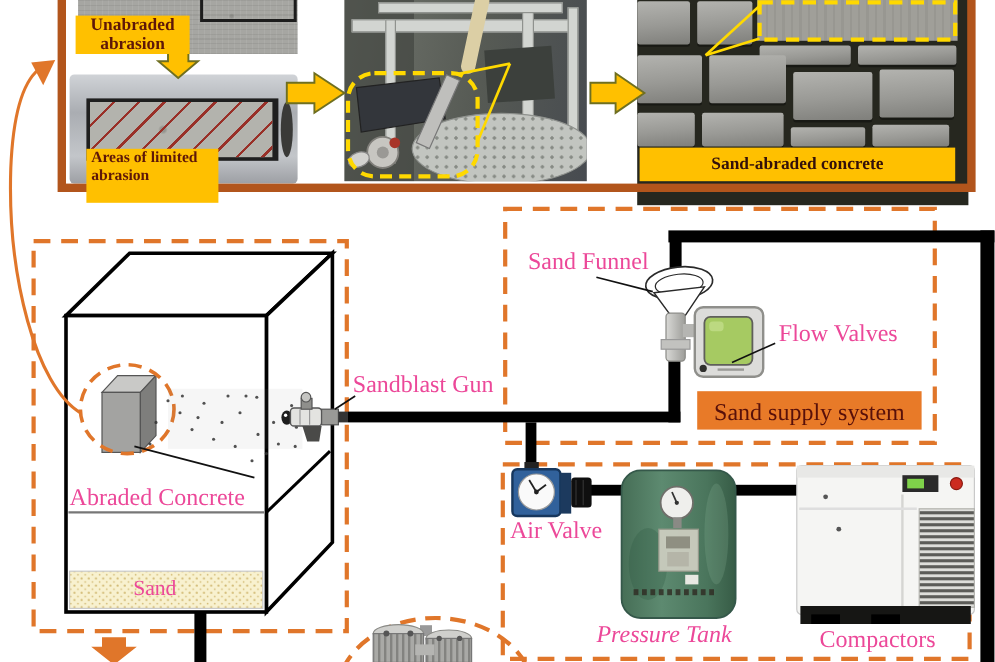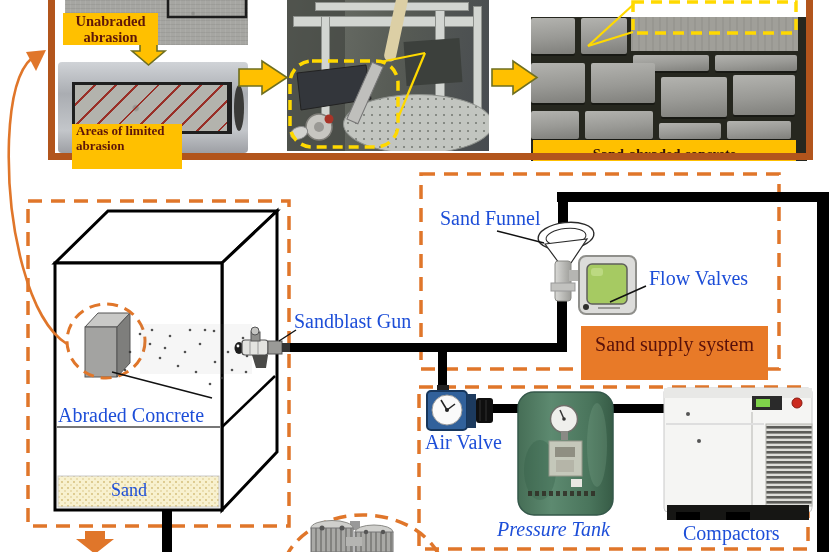--- a/index.html
+++ b/index.html
@@ -4,23 +4,23 @@
 <style>
   html,body{margin:0;padding:0;background:#fff;}
   .canvas{position:relative;width:829px;height:552px;background:#ffffff;overflow:hidden;
           font-family:"Liberation Serif",serif;}
   .photo{position:absolute;overflow:hidden;}
   svg.overlay{position:absolute;left:0;top:0;z-index:30;pointer-events:none;}
   .panel-border{position:absolute;left:48px;top:-12px;width:751px;height:158px;
                 border:7px solid #b2551c;z-index:20;}
   .ylabel{position:absolute;background:#ffc000;color:#5e1708;font-weight:bold;z-index:40;
           font-family:"Liberation Serif",serif;}
-  .slabel{position:absolute;color:#1d4ed8;white-space:nowrap;z-index:40;font-size:20px;
+  .slabel{position:absolute;color:#ec4899;white-space:nowrap;z-index:40;font-size:20px;
           font-family:"Liberation Serif",serif;}
-  .supply-tag{position:absolute;left:581px;top:326px;width:187px;height:54px;background:#e87a28;
+  .supply-tag{position:absolute;left:581px;top:326px;width:187px;height:32px;background:#e87a28;
               color:#58100a;font-size:20px;text-align:center;line-height:36px;z-index:40;}
   
   .photo1{left:65px;top:0;width:183px;height:45px;z-index:10;
     background-color:#a6a6a2;
     background-image:
       radial-gradient(circle at 20% 60%, rgba(60,60,55,.25) 1px, transparent 2.5px),
       radial-gradient(circle at 70% 30%, rgba(60,60,55,.2) 1px, transparent 2.5px),
       repeating-linear-gradient(0deg, rgba(0,0,0,.06) 0 1px, transparent 1px 4px),
       repeating-linear-gradient(90deg, rgba(255,255,255,.07) 0 1px, transparent 1px 5px);}
   
@@ -38,21 +38,21 @@
   .photo3 .shadow{position:absolute;left:0;top:0;width:58px;height:151px;background:#3f423e;opacity:.65;}
   .beam{position:absolute;background:#d2d5d1;border:1px solid #8f928e;}
   .photo3 .hose{position:absolute;left:103px;top:-6px;width:12px;height:68px;background:#dccfa5;
     border-radius:6px;transform:rotate(12deg);}
   .photo3 .table{position:absolute;left:56px;top:94px;width:148px;height:58px;border-radius:50%;
     background-color:#c2c5c0;background-image:radial-gradient(circle,#868a84 1.2px,transparent 1.5px);
     background-size:8px 8px;border:1px solid #8f928e;}
   .photo3 .dark-dev{position:absolute;left:118px;top:40px;width:56px;height:44px;background:#3c403c;
     transform:rotate(-4deg);}
   
-  .photo4{left:531px;top:17px;width:276px;height:144px;z-index:10;background:#26271f;}
+  .photo4{left:531px;top:0;width:276px;height:171px;z-index:10;background:#26271f;}
   .brick{position:absolute;border-radius:2px;
     background:linear-gradient(175deg,#b3b3af 0%,#999995 55%,#7f7f7b 100%);
     box-shadow:0 2px 0 rgba(0,0,0,.35);}
   .magpanel{position:absolute;left:100px;top:0;width:167px;height:34px;background-color:#a09f99;
     background-image:repeating-linear-gradient(90deg, rgba(0,0,0,.05) 0 2px, transparent 2px 7px);}
   .band4{position:absolute;left:2px;top:123px;width:263px;height:28px;background:#ffc000;
     color:#33100a;font-weight:bold;font-size:14.5px;text-align:center;line-height:28px;}
 </style>
 </head>
 <body>

